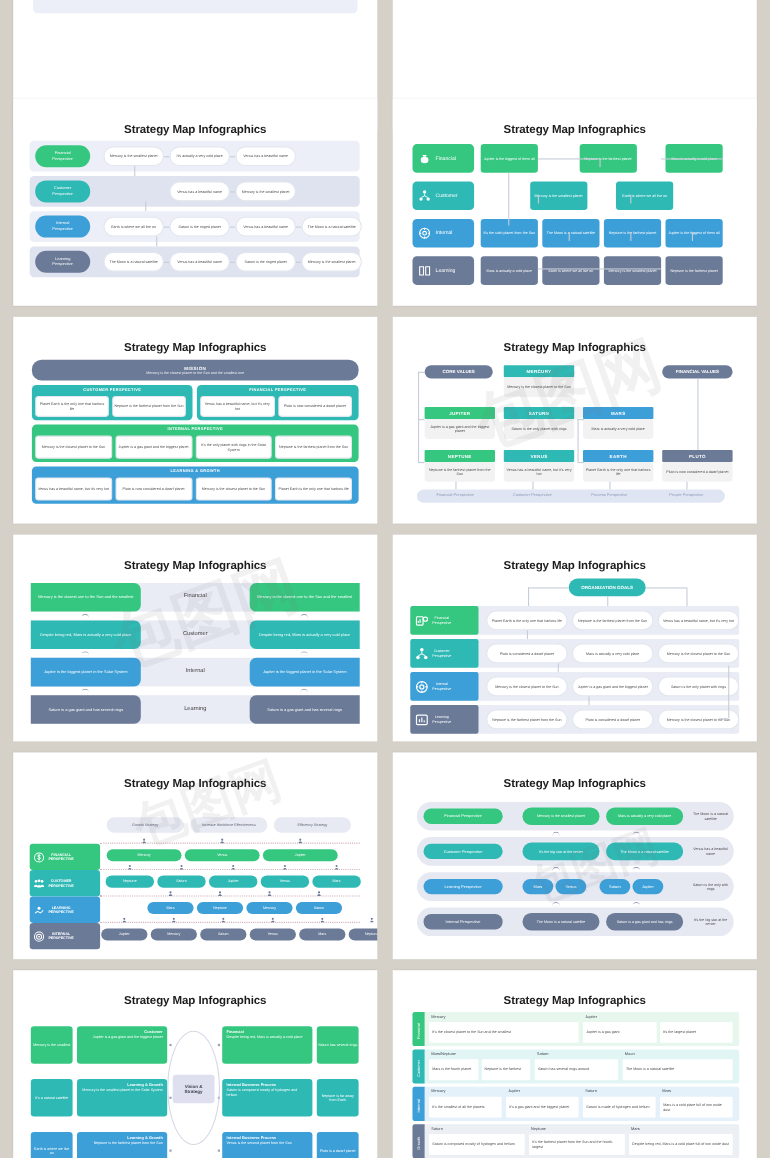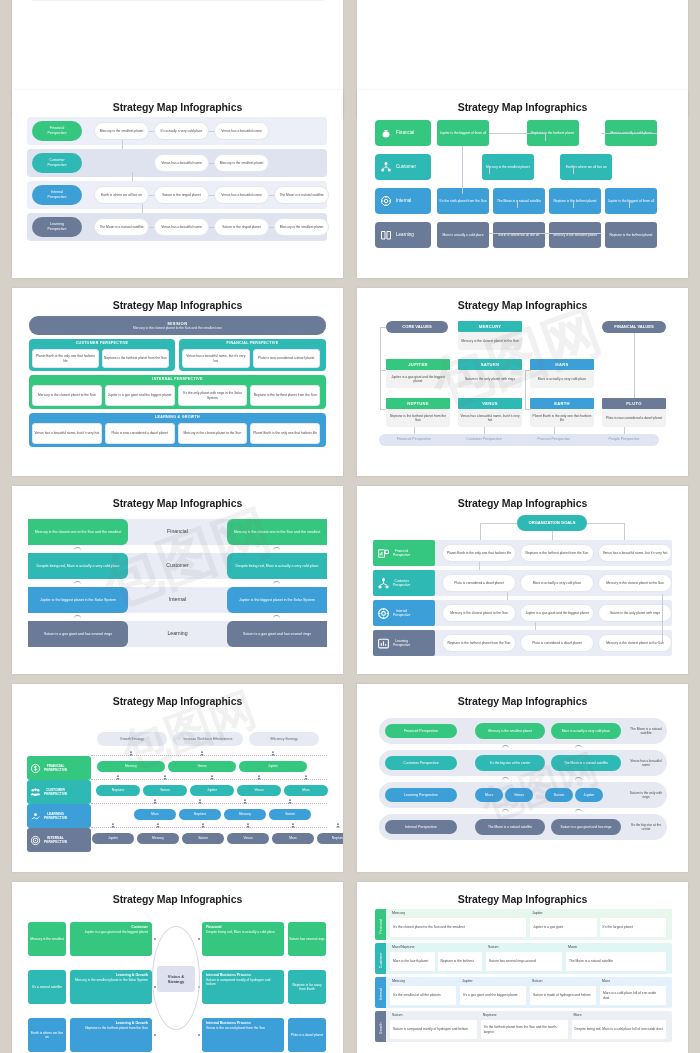--- a/index.html
+++ b/index.html
@@ -12,21 +12,21 @@
   }
   #grid {
     position:absolute; left:0; top:0; width:700px; height:1053px;
   }
   .slide {
     position:absolute;
     background:#ffffff;
     overflow:hidden;
     box-shadow:0 0 2px rgba(0,0,0,0.10);
   }
-  .slide-inner { position:absolute; left:0; top:0; width:100%; height:100%; }
+  .slide-inner { position:absolute; left:0; top:11px; width:100%; height:100%; }
   .title {
     text-align:center;
     font-size:10.5px;
     font-weight:bold;
     color:#1d1d1d;
     letter-spacing:-0.1px;
     padding-top:11px;
   }
   
   .pill { border-radius:999px; display:flex; align-items:center; justify-content:center; text-align:center; color:#fff; }

